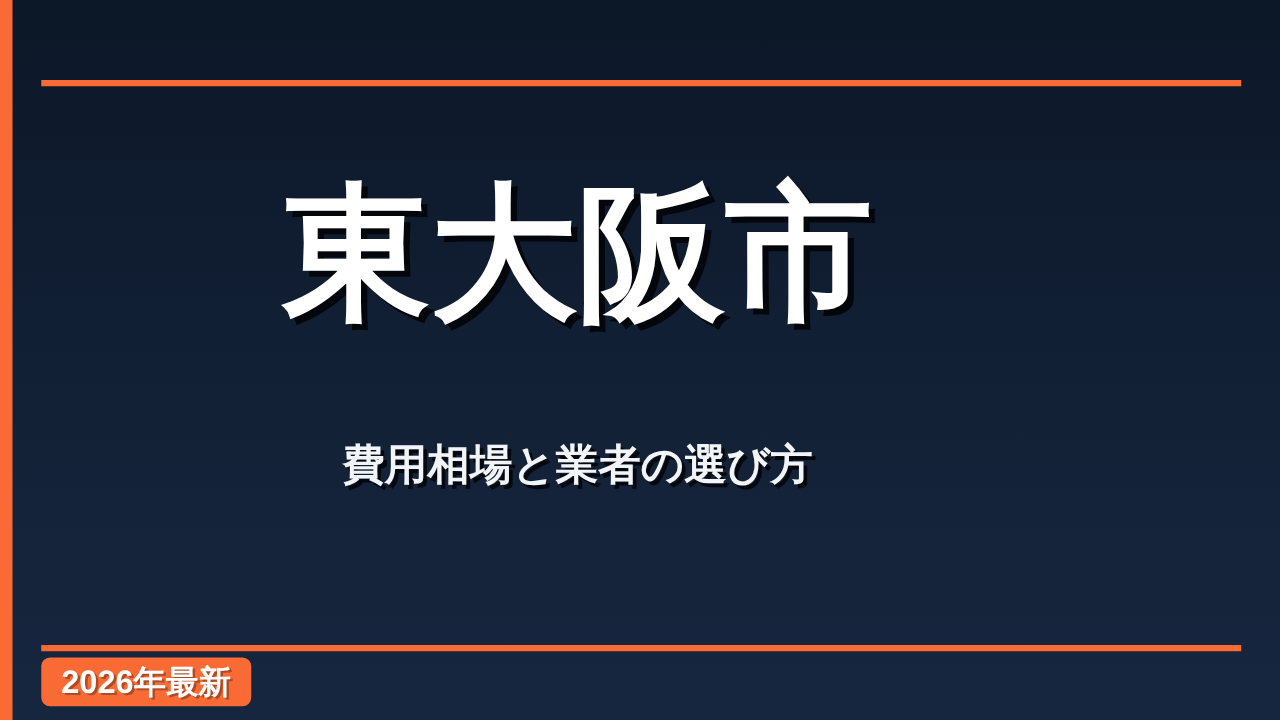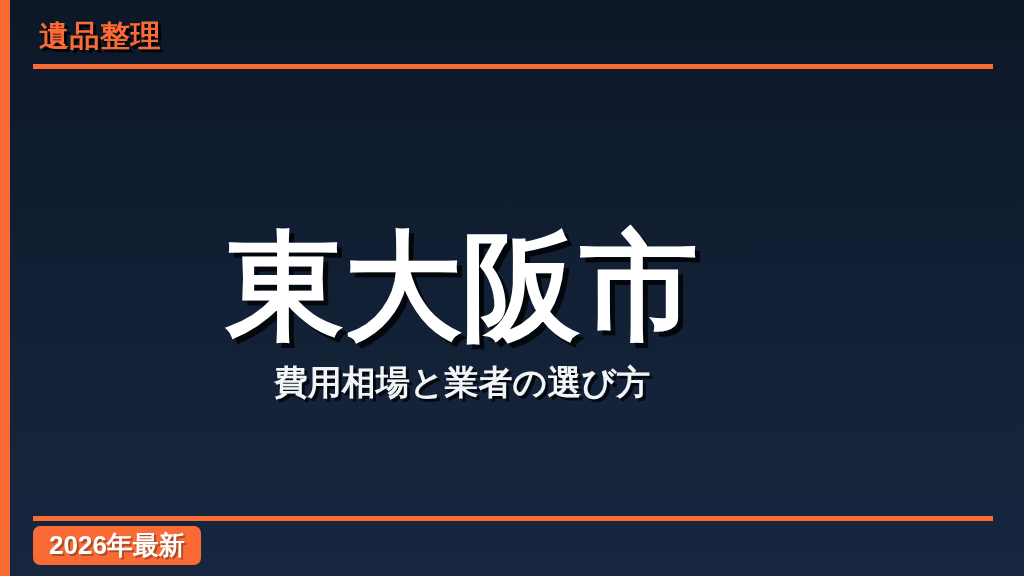--- a/index.html
+++ b/index.html
@@ -55,27 +55,27 @@
     top: 50px;
     width: 960px;
     height: 5px;
     background: #f96a34;
   }
 
   
   .center-zone {
     position: absolute;
     left: 0;
-    top: 144px;
+    top: 134px;
     width: 924px;
     height: 260px;
     display: flex;
     flex-direction: column;
     align-items: center;
-    justify-content: flex-end;
+    justify-content: space-between;
   }
   .main-title {
     font-size: 118px;
     font-weight: bold;
     color: #ffffff;
     line-height: 1.18;
     letter-spacing: 0px;
     white-space: nowrap;
     text-shadow: 5px 5px 0 rgba(0,0,0,0.78);
     margin: 0;
@@ -124,21 +124,20 @@
   }
 </style>
 </head>
 <body>
 
 <div class="slide">
 
   <div class="edge-bar"></div>
 
   <div class="header-zone">
-    <div class="eyebrow">遺品整理</div>
     <div class="rule-top"></div>
   </div>
 
   <div class="center-zone">
     <div class="main-title">東大阪市</div>
     <div class="sub-title">費用相場と業者の選び方</div>
   </div>
 
   <div class="footer-zone">
     <div class="rule-bottom"></div>

